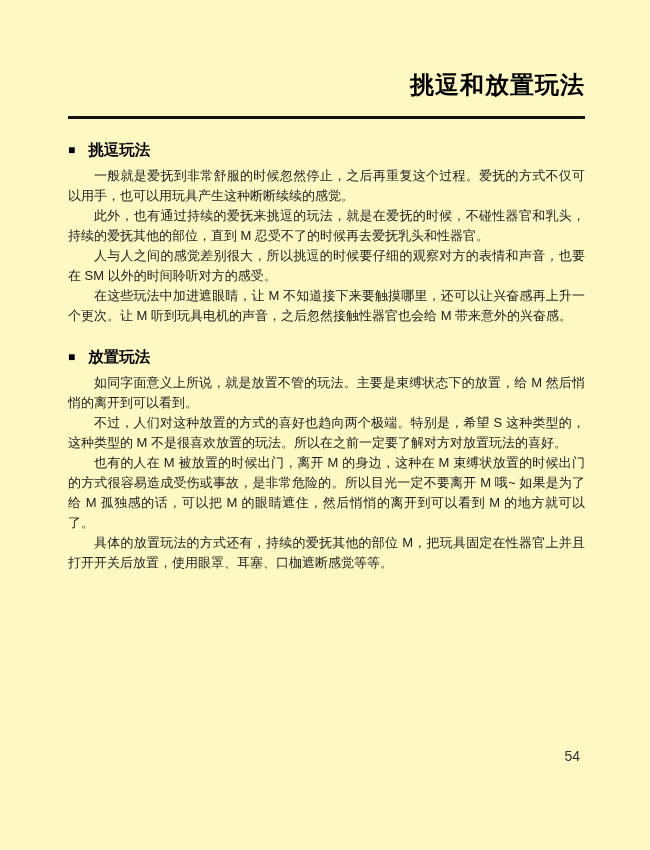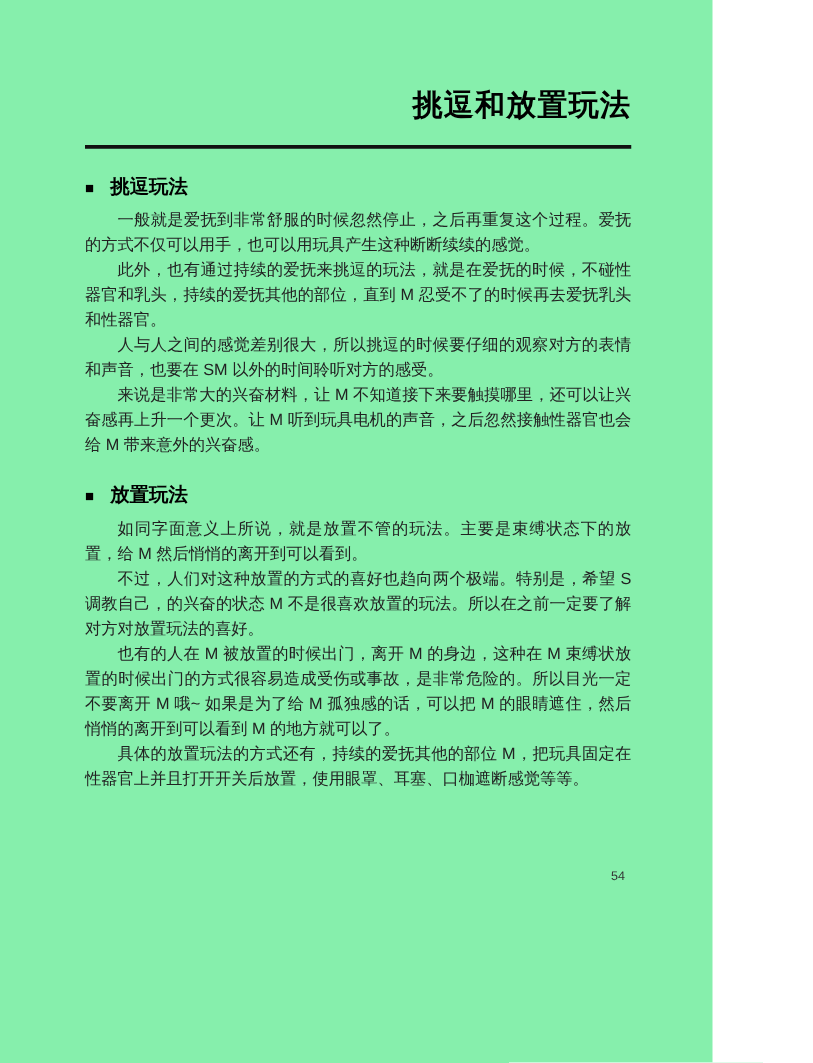--- a/index.html
+++ b/index.html
@@ -2,23 +2,23 @@
 <html lang="zh"><head>
 <meta charset="utf-8">
 <style>
   html, body {
     margin: 0;
     padding: 0;
     background: #ffffff;
   }
   .page {
     position: relative;
-    width: 570px;
+    width: 650px;
     height: 850px;
-    background: #86efac;
+    background: #fef9c3;
     overflow: hidden;
     font-family: "Liberation Sans", "DejaVu Sans", sans-serif;
     color: #222222;
     box-sizing: border-box;
     padding: 0 65px 0 68px;
   }
   .doc-title {
     margin-top: 70px;
     text-align: right;
     font-size: 24px;
@@ -54,22 +54,22 @@
   }
   .bullet {
     font-size: 12px;
     margin-right: 13px;
     position: relative;
     top: 0.5px;
   }
   .page-number {
     position: absolute;
     right: 70px;
-    top: 696px;
-    font-size: 10px;
+    top: 748px;
+    font-size: 14px;
     color: #333333;
   }
 </style>
 </head>
 <body>
 
 <div class="page">
 
   <h1 class="doc-title">挑逗和放置玩法</h1>
   <div class="title-rule"></div>
@@ -78,29 +78,29 @@
 
 
     <div class="section-heading">
       <span class="bullet">■</span>
       <span>挑逗玩法</span>
     </div>
 
     <p class="para">一般就是爱抚到非常舒服的时候忽然停止，之后再重复这个过程。爱抚的方式不仅可以用手，也可以用玩具产生这种断断续续的感觉。</p>
     <p class="para">此外，也有通过持续的爱抚来挑逗的玩法，就是在爱抚的时候，不碰性器官和乳头，持续的爱抚其他的部位，直到 M 忍受不了的时候再去爱抚乳头和性器官。</p>
     <p class="para">人与人之间的感觉差别很大，所以挑逗的时候要仔细的观察对方的表情和声音，也要在 SM 以外的时间聆听对方的感受。</p>
-    <p class="para">来说是非常大的兴奋材料，让 M 不知道接下来要触摸哪里，还可以让兴奋感再上升一个更次。让 M 听到玩具电机的声音，之后忽然接触性器官也会给 M 带来意外的兴奋感。</p>
+    <p class="para">在这些玩法中加进遮眼睛，让 M 不知道接下来要触摸哪里，还可以让兴奋感再上升一个更次。让 M 听到玩具电机的声音，之后忽然接触性器官也会给 M 带来意外的兴奋感。</p>
 
     <div class="section-heading">
       <span class="bullet">■</span>
       <span>放置玩法</span>
     </div>
 
     <p class="para">如同字面意义上所说，就是放置不管的玩法。主要是束缚状态下的放置，给 M 然后悄悄的离开到可以看到。</p>
-    <p class="para">不过，人们对这种放置的方式的喜好也趋向两个极端。特别是，希望 S 调教自己，的兴奋的状态 M 不是很喜欢放置的玩法。所以在之前一定要了解对方对放置玩法的喜好。</p>
+    <p class="para">不过，人们对这种放置的方式的喜好也趋向两个极端。特别是，希望 S 这种类型的，这种类型的 M 不是很喜欢放置的玩法。所以在之前一定要了解对方对放置玩法的喜好。</p>
     <p class="para">也有的人在 M 被放置的时候出门，离开 M 的身边，这种在 M 束缚状放置的时候出门的方式很容易造成受伤或事故，是非常危险的。所以目光一定不要离开 M 哦~ 如果是为了给 M 孤独感的话，可以把 M 的眼睛遮住，然后悄悄的离开到可以看到 M 的地方就可以了。</p>
     <p class="para">具体的放置玩法的方式还有，持续的爱抚其他的部位 M，把玩具固定在性器官上并且打开开关后放置，使用眼罩、耳塞、口枷遮断感觉等等。</p>
 
   </div>
 
   <div class="page-number">54</div>
 
 </div>
 
 </body></html>

